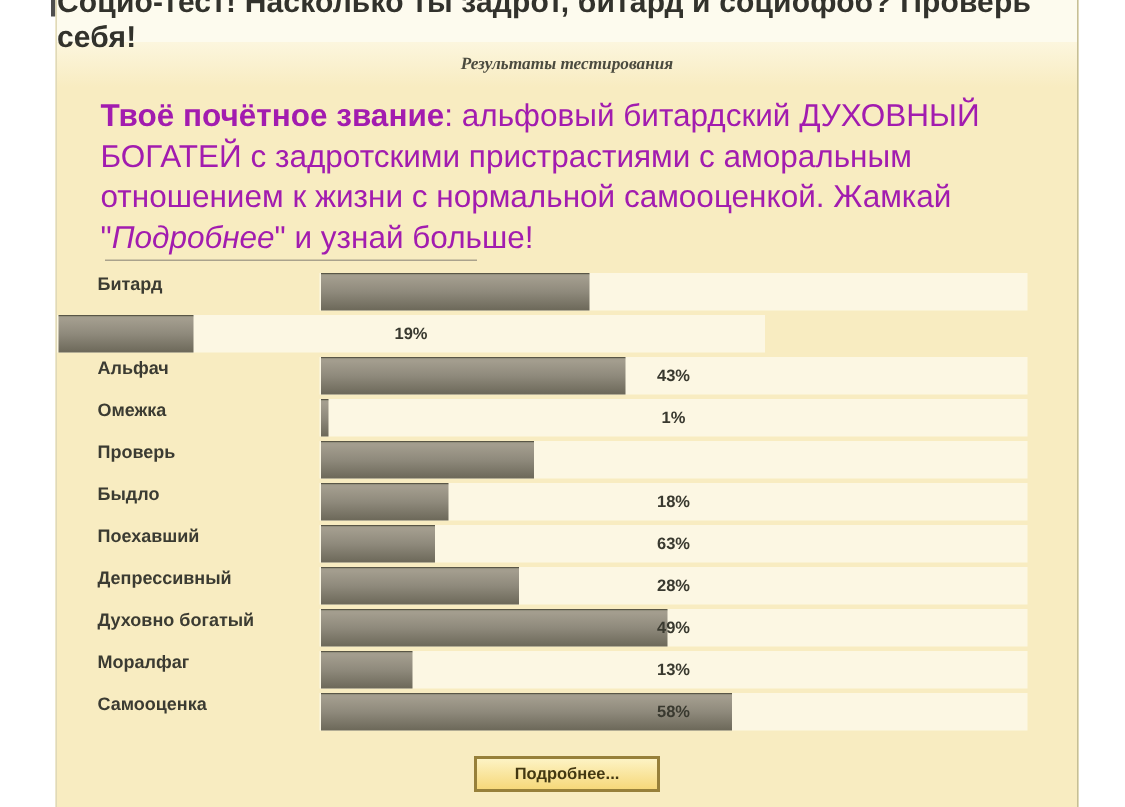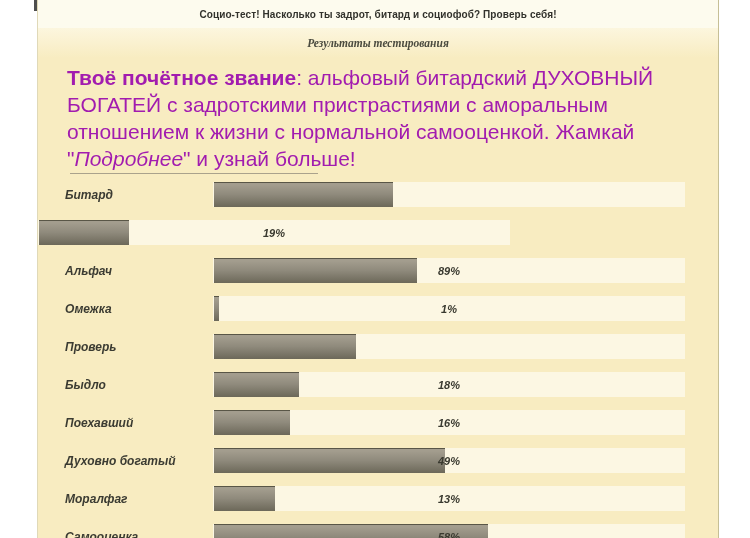--- a/index.html
+++ b/index.html
@@ -23,21 +23,21 @@
     background: #f8ecc1;
     border-left: 1px solid #e0d9b8;
     border-right: 1px solid #c6bf96;
     box-sizing: content-box;
   }
 
   .titlebar {
     height: 28px;
     background: #fdfbee;
     display: flex; align-items: center; justify-content: center;
-    font-size: 10px; font-weight: bold; color: #32322c;
+    font-size: 20px; font-weight: bold; color: #32322c;
     letter-spacing: 0.1px;
   }
 
   .subbar {
     height: 30px;
     background: linear-gradient(#fcf6de, #f8ecc1);
     display: flex; align-items: center; justify-content: center;
     font-size: 11.5px; font-style: italic; font-weight: bold; color: #4b4b3f; font-family: Liberation Serif, serif;
   }
 
@@ -53,22 +53,22 @@
 
   .divider {
     margin: 1px 0 0 32px;
     width: 248px; height: 0;
     border-top: 1px solid #aaa28c;
   }
 
   .rows { margin-top: 8px; }
 
   .row {
-    display: flex; align-items: center;
-    height: 25px; margin-bottom: 13px; font-style: italic;
+    display: flex; 
+    height: 25px; margin-bottom: 3px;
   }
   .row-label {
     width: 148px; padding-left: 27px;
     font-size: 12px; font-weight: bold; color: #3b3b32;
     white-space: nowrap; overflow: hidden;
   }
   .track {
     position: relative;
     width: 472px; height: 25px;
     background: #fcf7e3;
@@ -130,21 +130,21 @@
         <div class="row">
     <div class="track">
       <div class="bar" style="width: 19%;"></div>
       <span class="pct">19%</span>
     </div>
   </div>
         <div class="row">
     <div class="row-label">Альфач</div>
     <div class="track">
       <div class="bar" style="width: 43%;"></div>
-      <span class="pct">89%</span>
+      <span class="pct">43%</span>
     </div>
   </div>
         <div class="row">
     <div class="row-label">Омежка</div>
     <div class="track">
       <div class="bar" style="width: 1%;"></div>
       <span class="pct">1%</span>
     </div>
   </div>
         <div class="row">
@@ -157,21 +157,28 @@
     <div class="row-label">Быдло</div>
     <div class="track">
       <div class="bar" style="width: 18%;"></div>
       <span class="pct">18%</span>
     </div>
   </div>
         <div class="row">
     <div class="row-label">Поехавший</div>
     <div class="track">
       <div class="bar" style="width: 16%;"></div>
-      <span class="pct">16%</span>
+      <span class="pct">63%</span>
+    </div>
+  </div>
+        <div class="row">
+    <div class="row-label">Депрессивный</div>
+    <div class="track">
+      <div class="bar" style="width: 28%;"></div>
+      <span class="pct">28%</span>
     </div>
   </div>
         <div class="row">
     <div class="row-label">Духовно богатый</div>
     <div class="track">
       <div class="bar" style="width: 49%;"></div>
       <span class="pct">49%</span>
     </div>
   </div>
         <div class="row">

